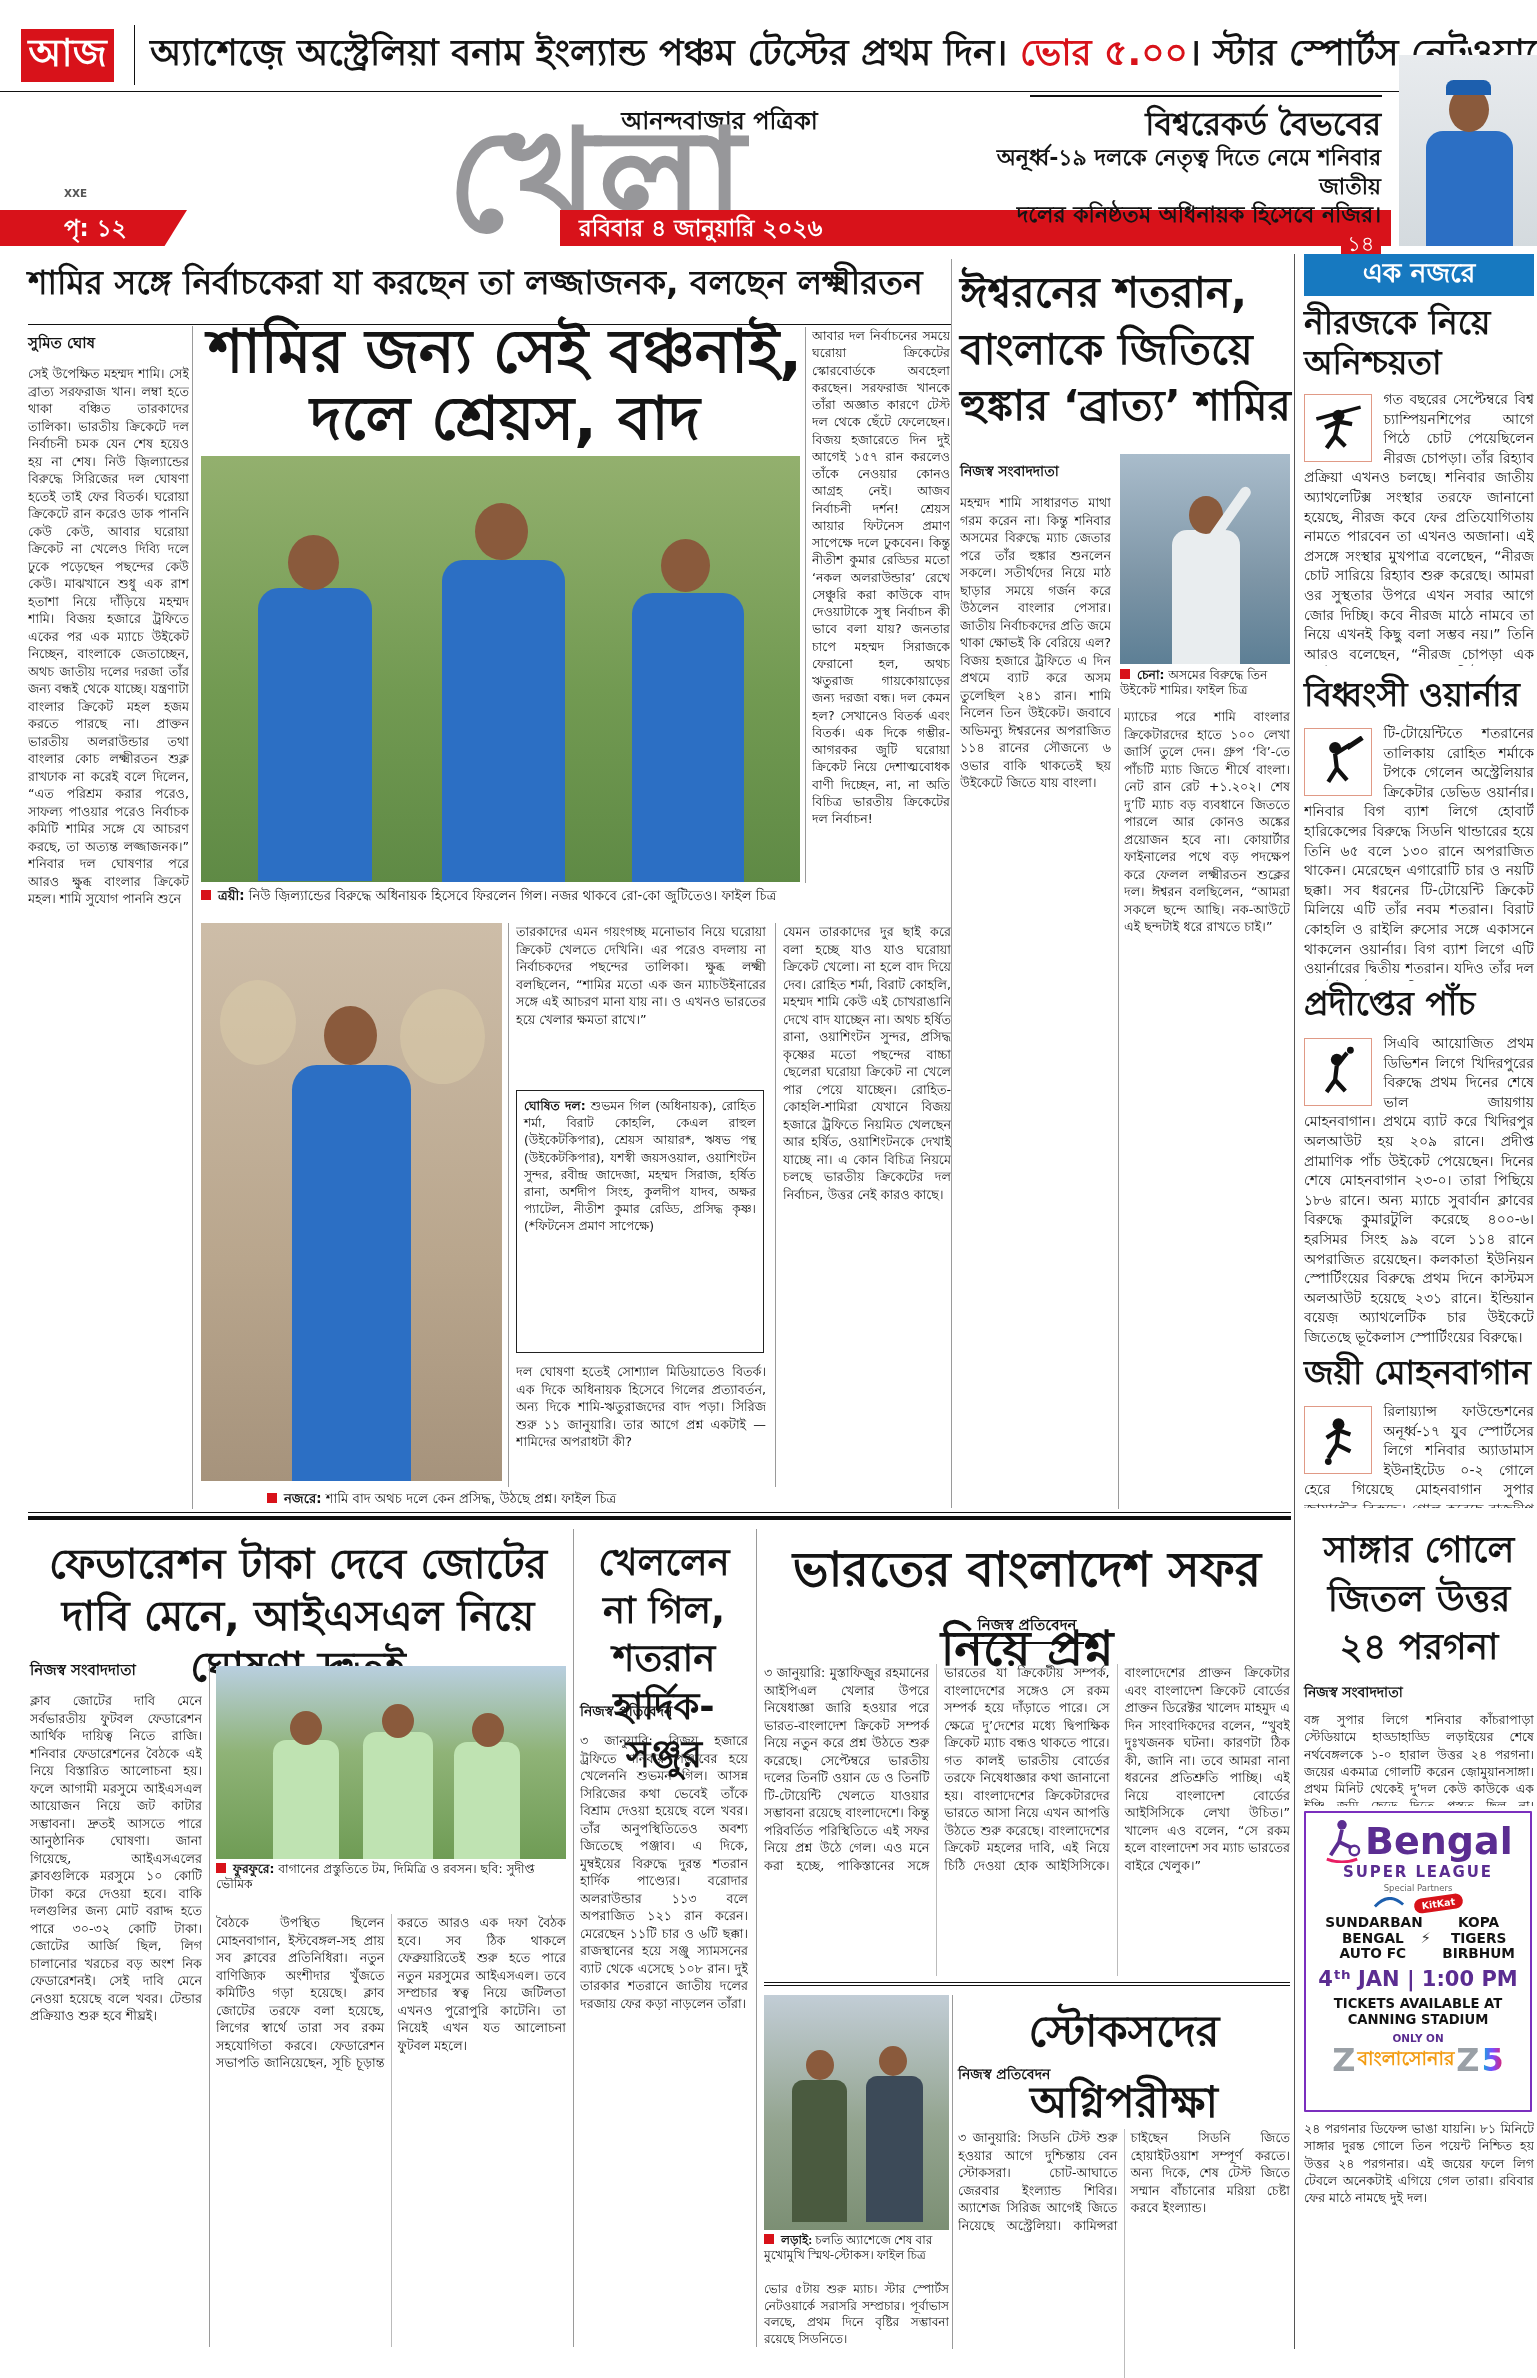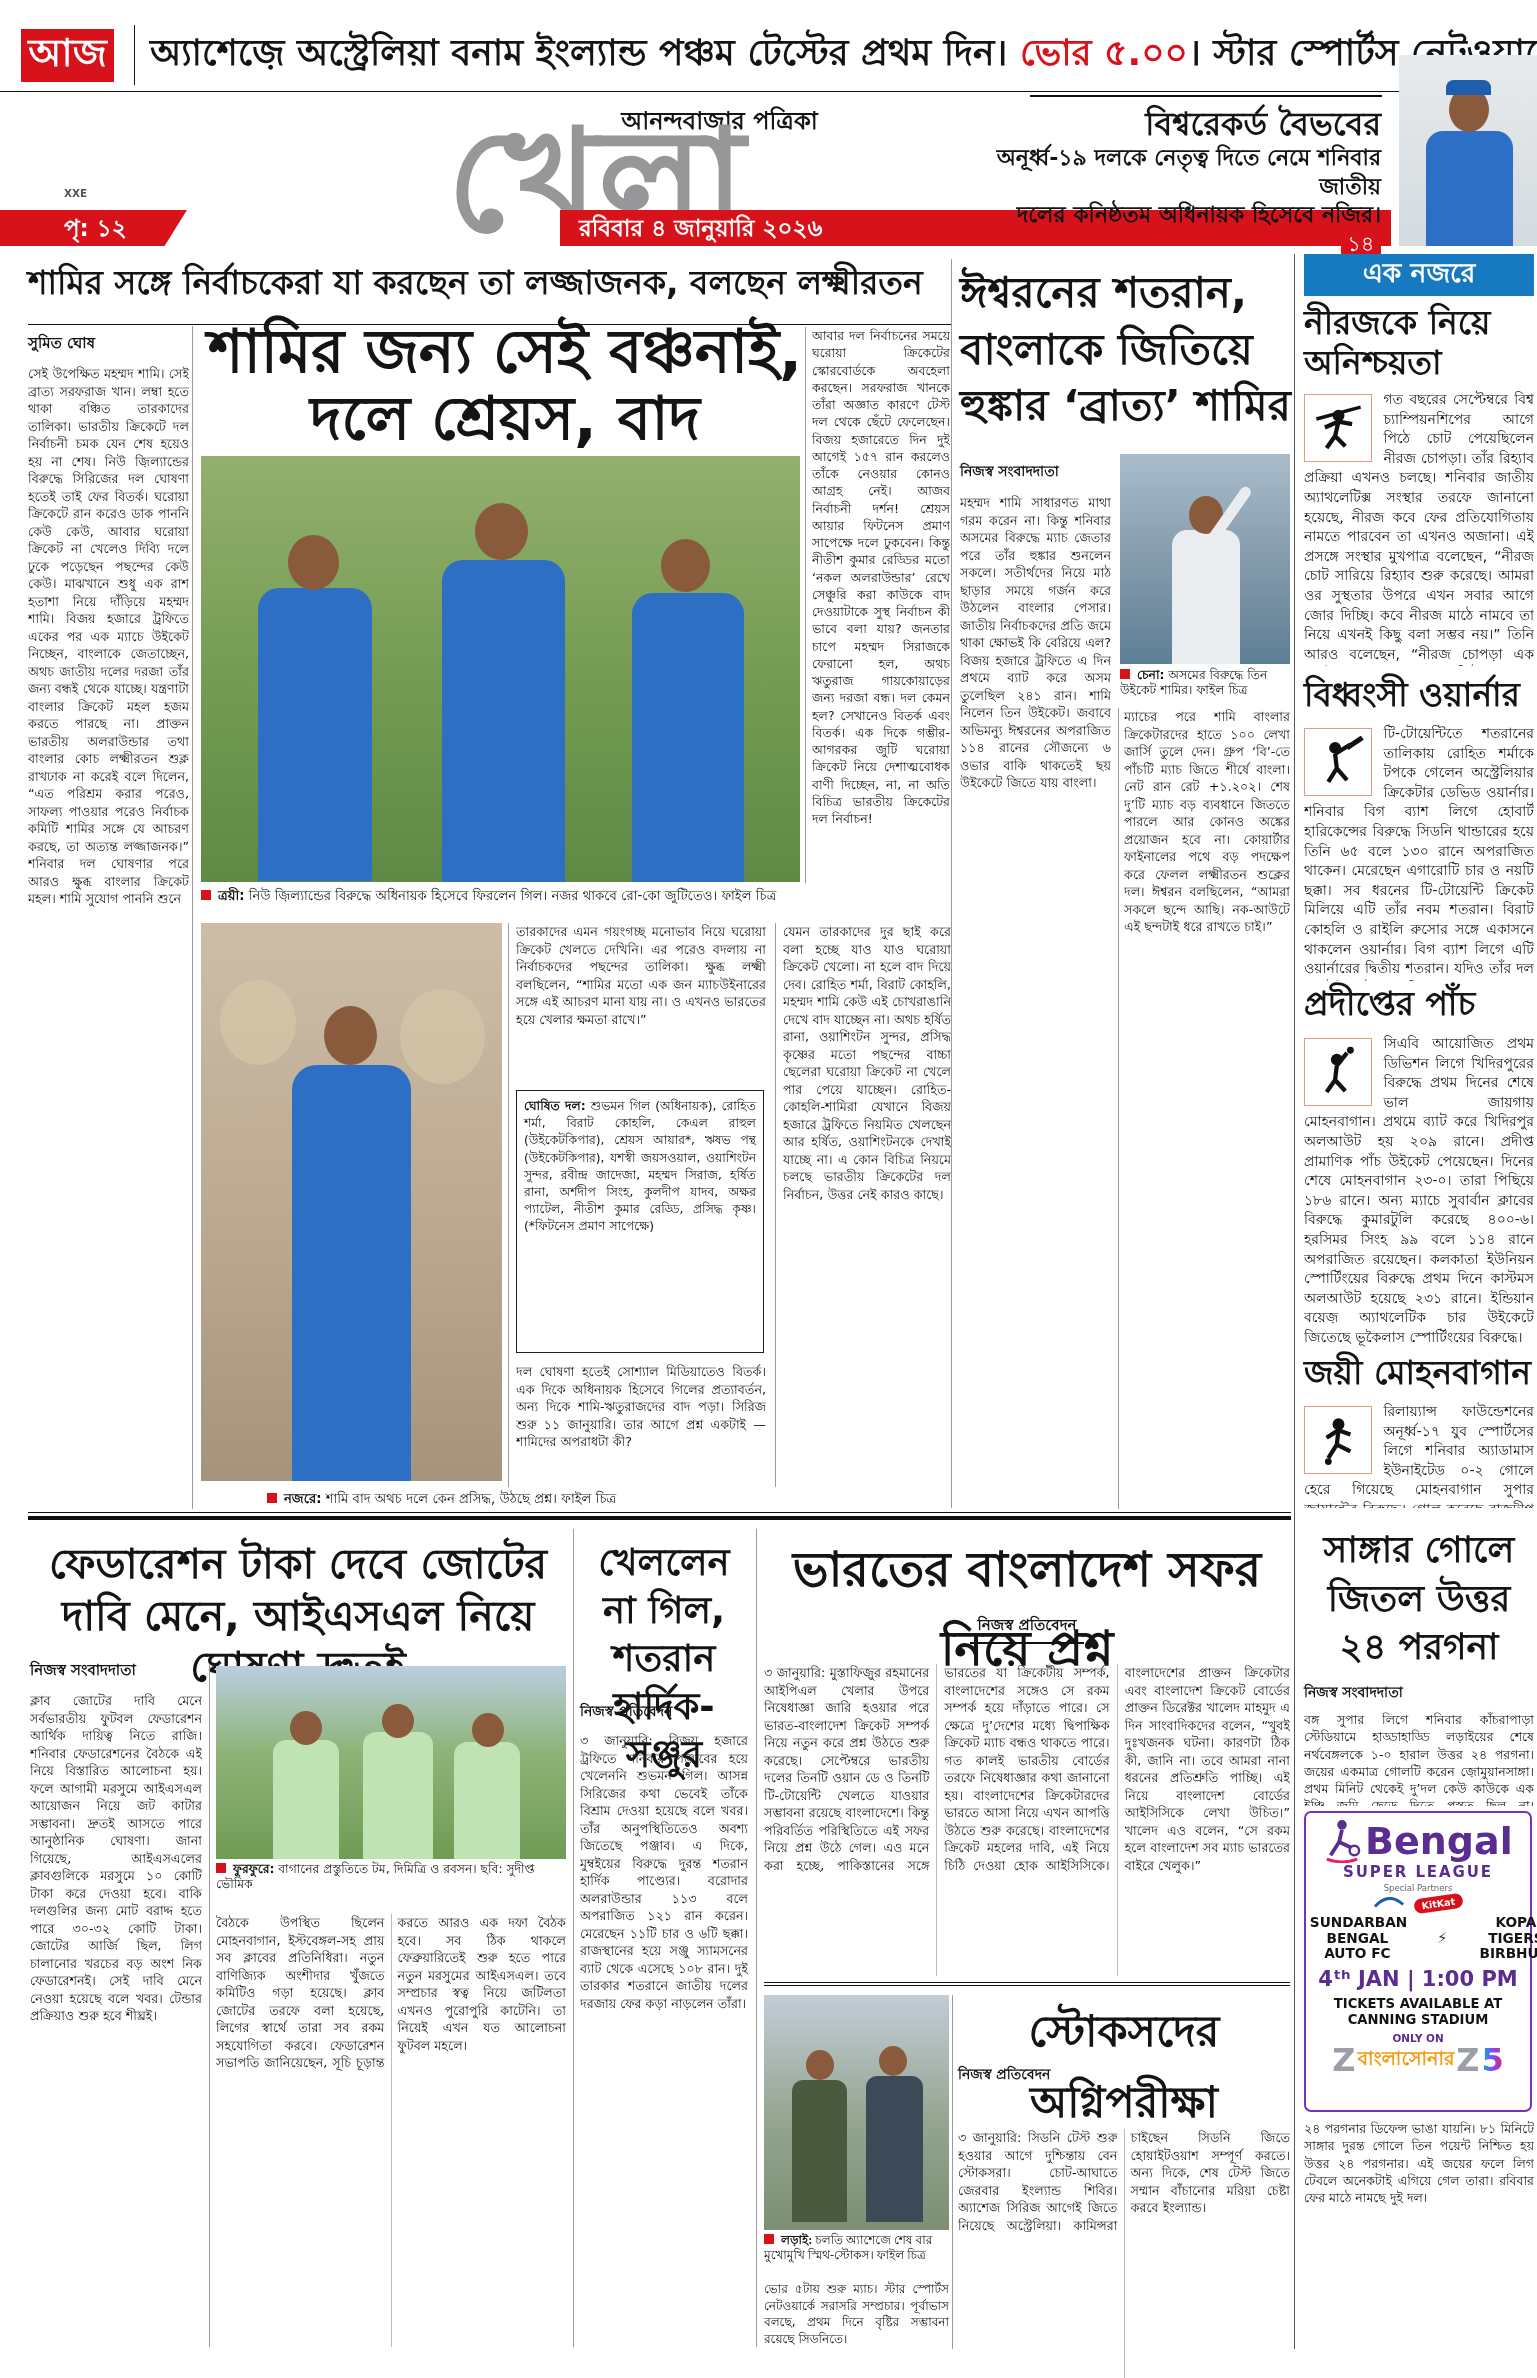--- a/index.html
+++ b/index.html
@@ -95,31 +95,31 @@
   .sb4-title{left:1304px;top:1353px;}
   .sb4-body{left:1304px;top:1402px;height:106px;}
 
   
   .sangar-hl{left:1304px;top:1526px;width:230px;font-size:36px;font-weight:bold;line-height:1.35;text-align:center;}
   .sangar-byline{left:1304px;top:1681px;width:230px;font-size:14px;}
   .sangar-b1{left:1304px;top:1711px;width:230px;height:95px;font-size:12.5px;}
   .sangar-b2{left:1304px;top:2120px;width:230px;height:229px;font-size:12.5px;}
 
   
-  .ad{left:1304px;top:1811px;width:228px;height:301px;border:2.4px solid #7b2fbe;border-radius:7px;
+  .ad{left:1304px;top:1811px;width:228px;height:301px;border:2.4px solid #7b2fbe;border-radius:1px;
       box-sizing:border-box;text-align:center;padding:5.7px 3.8px;background:#fff;}
   .ad-brandrow{display:flex;align-items:center;justify-content:center;gap:3.8px;}
   .ad-brand{color:#5b2d91;font-size:38px;font-weight:bold;line-height:1;}
   .ad-league{color:#5b2d91;font-size:15px;font-weight:bold;letter-spacing:1.9px;}
   .ad-partners{font-size:8.5px;color:#666;margin-top:2.8px;}
   .ad-logos{display:flex;align-items:center;justify-content:center;gap:9.5px;margin:2.8px 0;}
   .kitkat{background:#d8121a;color:#fff;font-size:9.5px;font-weight:bold;border-radius:9.5px;
       padding:1.9px 7.6px;transform:rotate(-8deg);}
-  .ad-teams{display:flex;align-items:center;justify-content:flex-start;font-weight:bold;
-      font-size:13.7px;line-height:1.15;margin-top:3.8px;gap:32px;}
+  .ad-teams{display:flex;align-items:center;justify-content:flex-end;font-weight:bold;
+      font-size:13.7px;line-height:1.15;margin-top:3.8px;}
   .ad-vs{color:#333;font-size:15px;}
   .ad-dt{color:#5b2d91;font-size:21px;font-weight:bold;margin-top:4.7px;}
   .ad-tickets{font-size:13.2px;font-weight:bold;line-height:1.2;margin-top:5.7px;}
   .ad-onlyon{color:#5b2d91;font-weight:bold;font-size:10.4px;margin-top:3.8px;}
   .ad-chrow{display:flex;align-items:center;justify-content:center;gap:1.9px;}
   .z-gray{color:#9aa0a6;font-size:32px;font-weight:bold;line-height:1;}
   .ch-name{color:#f39c12;font-size:19px;font-weight:bold;}
   .five{font-size:32px;font-weight:bold;line-height:1;
         background:linear-gradient(90deg,#00b8d4,#7c4dff,#e91e63);-webkit-background-clip:text;
         background-clip:text;color:transparent;}

